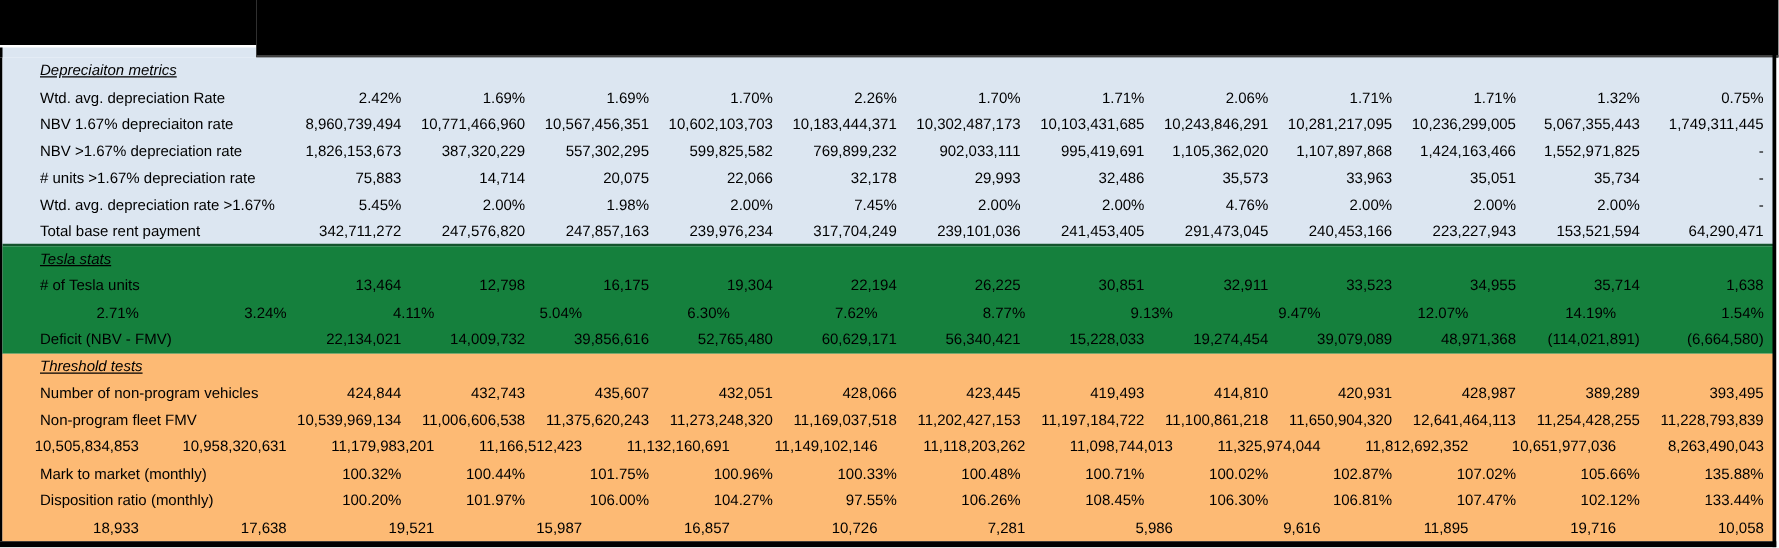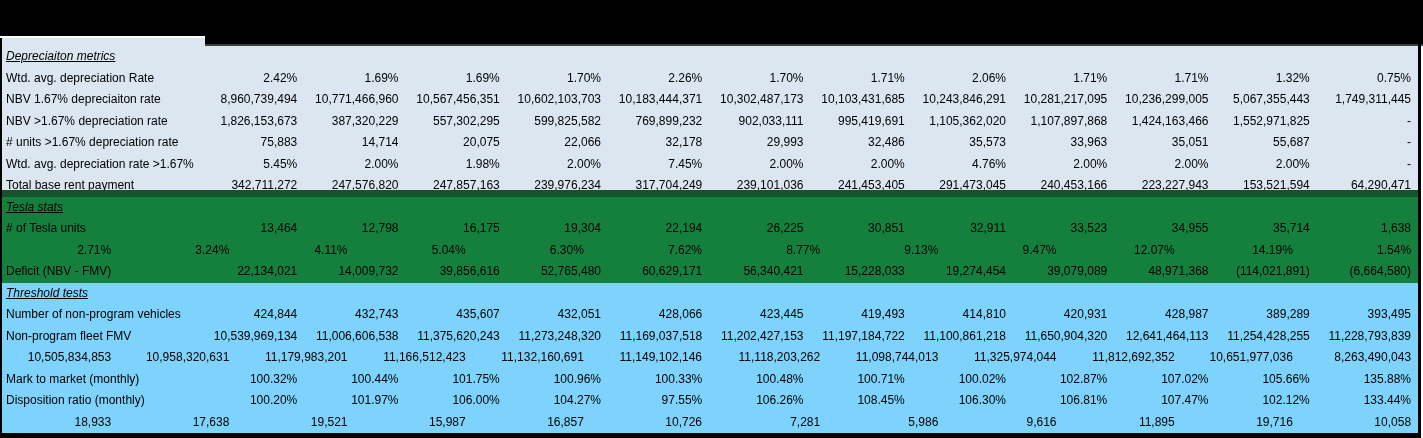--- a/index.html
+++ b/index.html
@@ -11,25 +11,25 @@
   .hdr-corner { position:absolute; left:0; top:0; width:205px; height:36px; background:#000; }
   .hdr-gap    { position:absolute; left:0; top:36px; width:205px; height:10px; background:#ffffff; }
   .hdr-gap-blue { position:absolute; left:0; top:38px; width:205px; height:8px; background:#dce6f1; border-left:2px solid #000; }
   .hdr-band   { position:absolute; left:205px; top:0; width:1218px; height:46px; background:#000; border-bottom:2px solid #3f3f3f; }
   .tbl {
     position:absolute; left:0; top:46px; width:1420px; height:387px;
     border-left:2px solid #000; display:flex; flex-direction:column;
   }
   .section { display:flex; flex-direction:column; }
   .row { display:flex; height:21.5px; line-height:21.5px; font-size:12px; white-space:nowrap; }
-  .label { width:203px; flex:none; padding-left:4px; text-align:left; overflow:hidden; }
+  .label { width:203px; flex:none; padding-left:4px; text-align:left; overflow:hidden;margin-left:26px; }
   .title { font-style:italic; text-decoration:underline; }
   .val { flex:1 1 0; text-align:right; padding-right:9px; overflow:hidden; }
   .spacer { flex:12 1 0; }
-  .sec-border .row:last-child { border-bottom:7px solid #14532d; }
+  .sec-border .row:last-child { border-bottom:2px solid #14532d; }
   .rborder { position:absolute; left:1418px; top:44px; width:3px; height:394px; background:#000; }
   .bborder { position:absolute; left:0; top:433px; width:1421px; height:5px; background:#000; }
 </style>
 </head>
 <body>
 
 <div class="screen">
   <div class="hdr-corner"></div>
   <div class="hdr-gap"></div>
   <div class="hdr-gap-blue"></div>
@@ -90,21 +90,21 @@
           <div class="val">75,883</div>
           <div class="val">14,714</div>
           <div class="val">20,075</div>
           <div class="val">22,066</div>
           <div class="val">32,178</div>
           <div class="val">29,993</div>
           <div class="val">32,486</div>
           <div class="val">35,573</div>
           <div class="val">33,963</div>
           <div class="val">35,051</div>
-          <div class="val">55,687</div>
+          <div class="val">35,734</div>
           <div class="val">-</div>
         </div>
         <div class="row">
           <div class="label">Wtd. avg. depreciation rate &gt;1.67%</div>
           <div class="val">5.45%</div>
           <div class="val">2.00%</div>
           <div class="val">1.98%</div>
           <div class="val">2.00%</div>
           <div class="val">7.45%</div>
           <div class="val">2.00%</div>
@@ -174,21 +174,21 @@
           <div class="val">60,629,171</div>
           <div class="val">56,340,421</div>
           <div class="val">15,228,033</div>
           <div class="val">19,274,454</div>
           <div class="val">39,079,089</div>
           <div class="val">48,971,368</div>
           <div class="val">(114,021,891)</div>
           <div class="val">(6,664,580)</div>
         </div>
       </div>
-      <div class="section" style="background: #7dd3fc;">
+      <div class="section" style="background: #fdba74;">
         <div class="row">
           <div class="label title">Threshold tests</div>
           <div class="spacer"></div>
         </div>
         <div class="row">
           <div class="label">Number of non-program vehicles</div>
           <div class="val">424,844</div>
           <div class="val">432,743</div>
           <div class="val">435,607</div>
           <div class="val">432,051</div>

